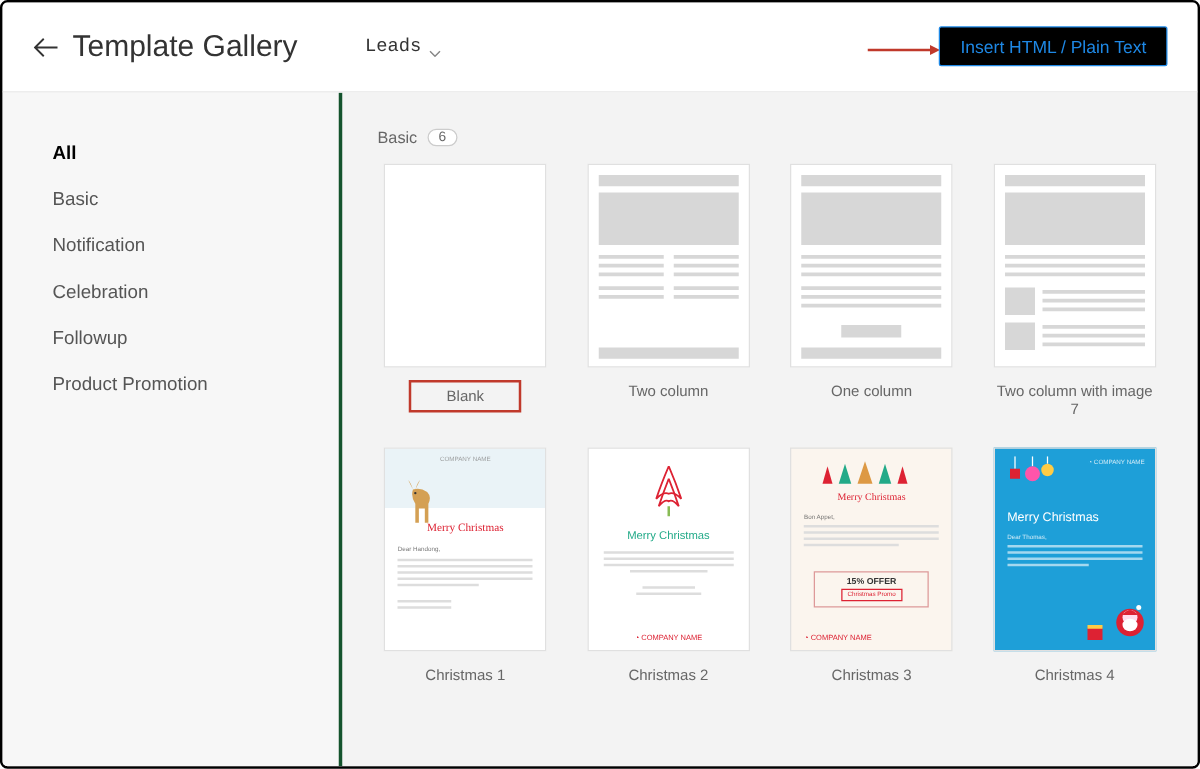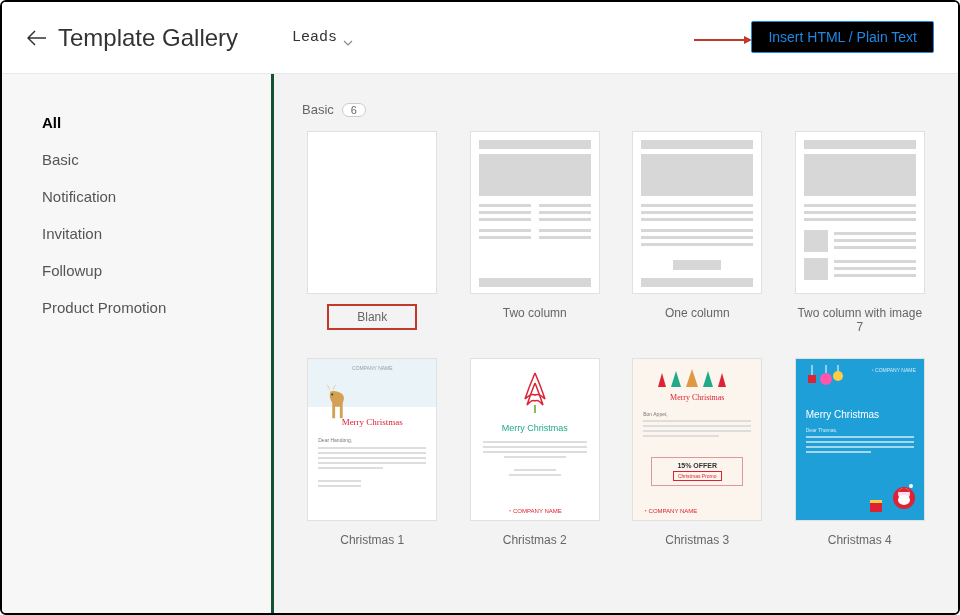--- a/index.html
+++ b/index.html
@@ -194,21 +194,21 @@
     <path d="M50 1 L58 5 L50 9 Z" fill="#c0392b"></path>
   </svg>
   <button class="insert-btn">Insert HTML / Plain Text</button>
 </div>
 
 <div class="main">
   <div class="sidebar">
     <div class="sidebar-item active">All</div>
     <div class="sidebar-item">Basic</div>
     <div class="sidebar-item">Notification</div>
-    <div class="sidebar-item">Invitation</div>
+    <div class="sidebar-item">Celebration</div>
     <div class="sidebar-item">Followup</div>
     <div class="sidebar-item">Product Promotion</div>
   </div>
 
   <div class="content">
     <div class="section-head">
       <span class="section-title">Basic</span>
       <span class="count-pill">6</span>
     </div>
 

